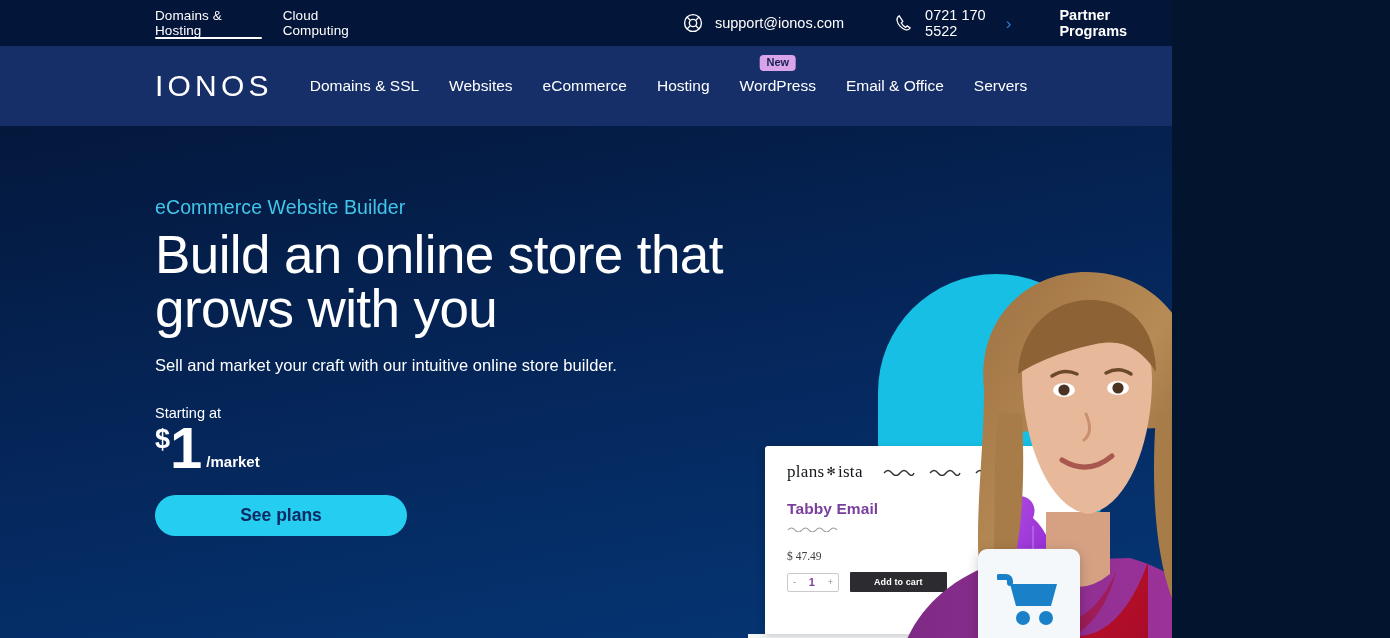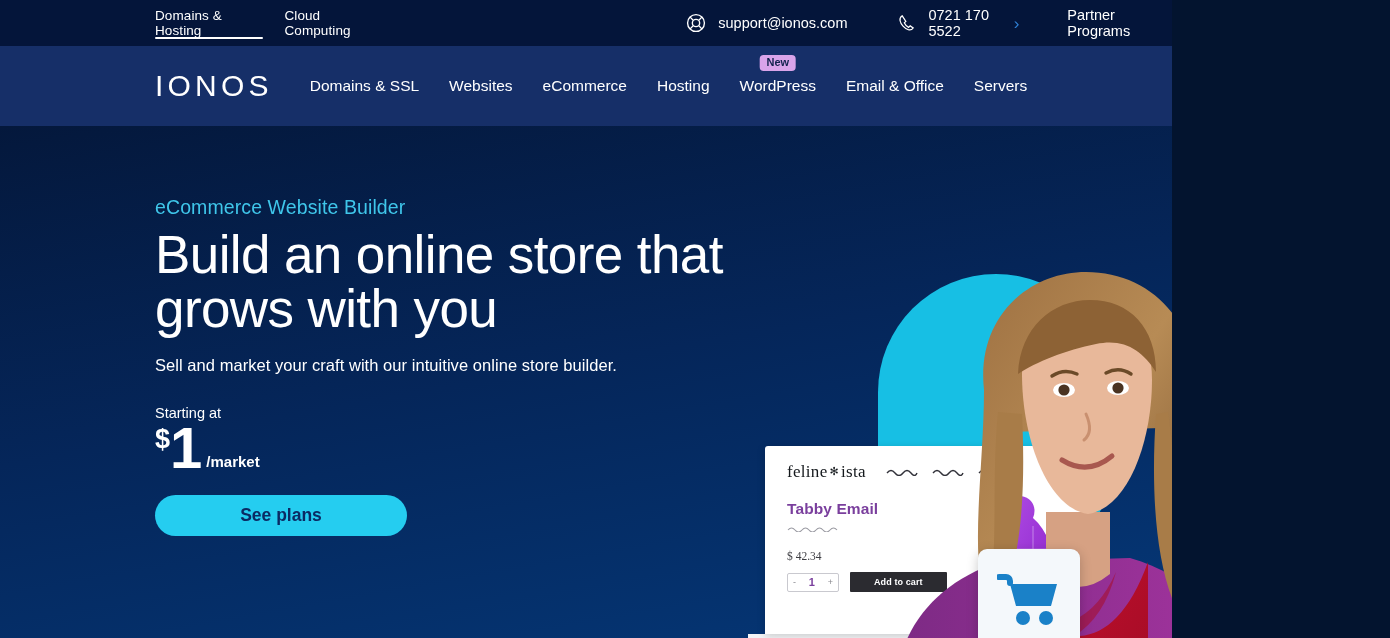--- a/index.html
+++ b/index.html
@@ -30,21 +30,21 @@
     height:2.5px; background:#ffffff; border-radius:2px;
   }
   .topbar-mid { display:flex; align-items:center; margin-left:282px; }
   .top-contact { display:flex; align-items:center; color:#fff; font-size:14.5px; cursor:pointer; text-decoration:none;}
   .top-contact .ic { margin-right:11px; display:flex; align-items:center; }
   .top-phone { display:flex; align-items:center; margin-left:49px; color:#fff; font-size:14.5px; cursor:pointer; }
   .top-phone .ic { margin-right:12px; display:flex; align-items:center; }
   .chev { margin-left:11px; color:#2f7fd4; font-size:17px; line-height:1; font-weight:400;}
   .topbar-right { display:flex; align-items:center; margin-left:auto; margin-right:132px; }
   .top-strong {
-    color:#fff; font-size:14.5px; font-weight:normal; cursor:pointer;
+    color:#fff; font-size:14.5px; font-weight:bold; cursor:pointer;
     text-decoration:none; margin-left:48px;
   }
 
   
   .mainnav {
     position:absolute; top:46px; left:0; width:1390px; height:80px;
     background:#162f68;
     display:flex; align-items:center;
     z-index:39;
   }
@@ -314,21 +314,21 @@
         <span class="per">/market</span>
       </div>
       <button class="cta">See plans</button>
     </div>
 
     <div class="laptop">
       <div class="screen">
 
         <div class="shop-head">
           <div class="shop-logo">
-            <span>feline</span>
+            <span>plans</span>
             <span class="star">✻</span>
             <span>ista</span>
           </div>
           <div class="squiggles">
             <svg class="sq" viewBox="0 0 32 8">
                 <path d="M1 5 q4 -5 8 0 t8 0 t8 0 t6 0" stroke="#32323a" stroke-width="1.4" fill="none"></path>
               </svg>
             <svg class="sq" viewBox="0 0 32 8">
                 <path d="M1 5 q4 -5 8 0 t8 0 t8 0 t6 0" stroke="#32323a" stroke-width="1.4" fill="none"></path>
               </svg>
@@ -336,21 +336,21 @@
                 <path d="M1 5 q4 -5 8 0 t8 0 t8 0 t6 0" stroke="#32323a" stroke-width="1.4" fill="none"></path>
               </svg>
           </div>
         </div>
 
         <div class="prod-title">Tabby Email</div>
         <svg class="prod-rule" viewBox="0 0 54 6">
           <path d="M1 4 q3.5 -4 7 0 t7 0 t7 0 t7 0 t7 0 t7 0 t7 0" stroke="#9a9aa2" stroke-width="1.1" fill="none"></path>
         </svg>
 
-        <div class="prod-price">$ 42.34</div>
+        <div class="prod-price">$ 47.49</div>
 
         <div class="buy-row">
           <div class="stepper">
             <span class="pm">-</span>
             <span class="qty">1</span>
             <span class="pm">+</span>
           </div>
           <button class="addcart">Add to cart</button>
         </div>
 

